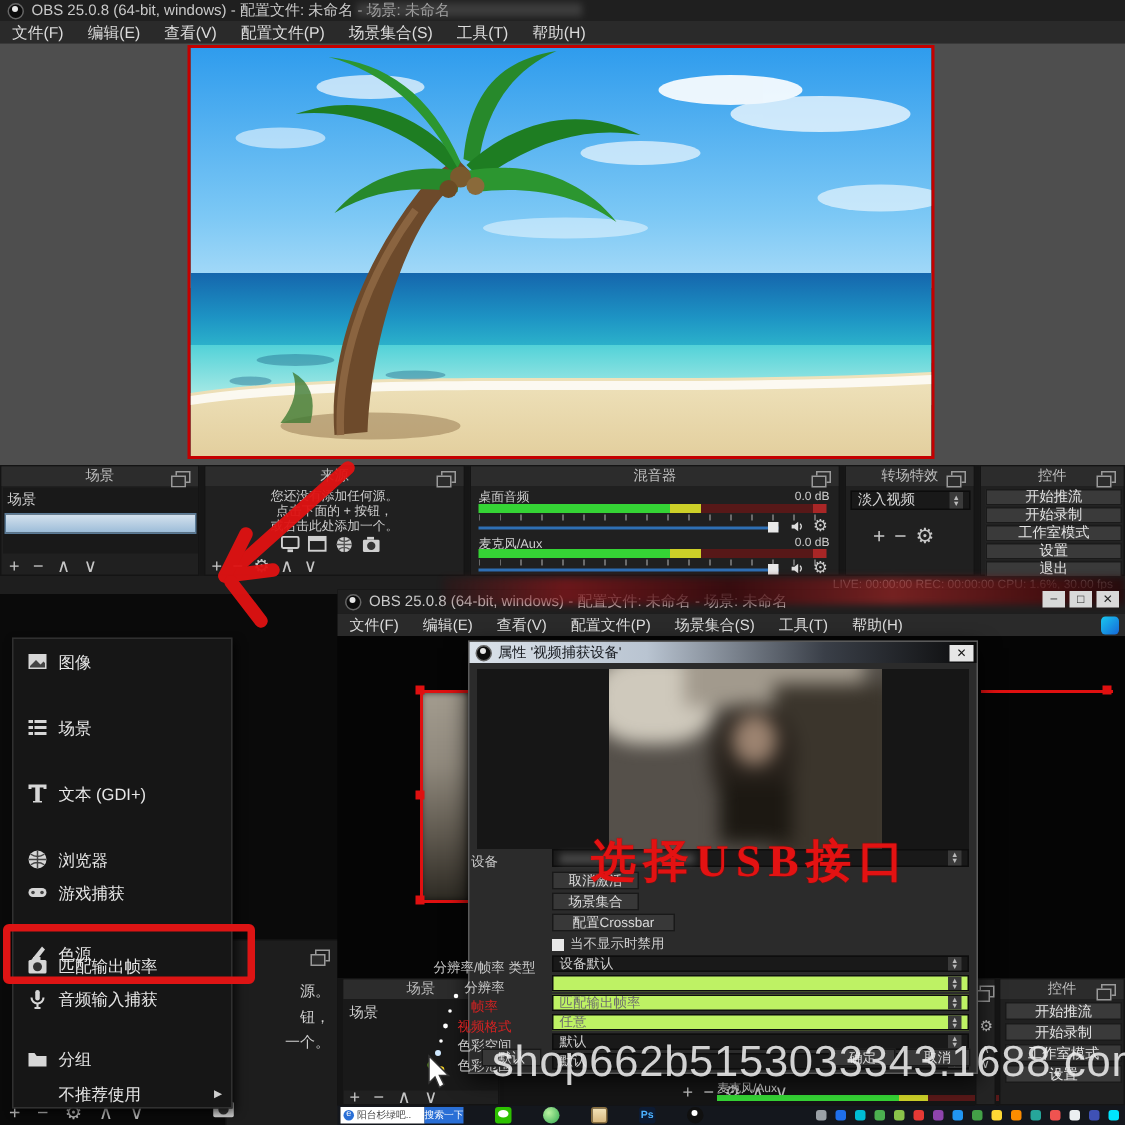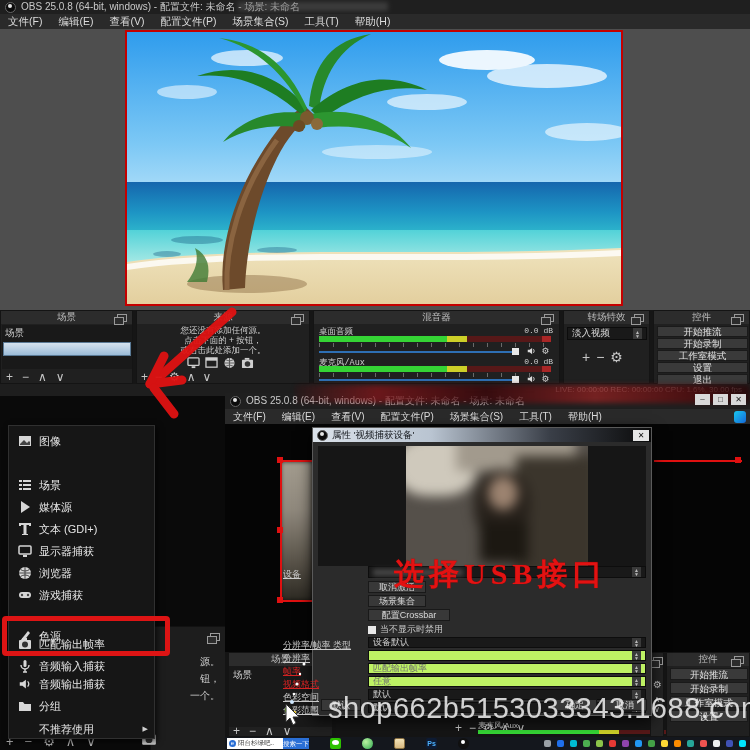--- a/index.html
+++ b/index.html
@@ -27,21 +27,21 @@
   .spin{margin-left:auto;background:#3a3a3a;width:9px;height:100%;display:flex;flex-direction:column;align-items:center;justify-content:center;color:#bbb;font-size:5px;line-height:4px;}
   
   #ctxmenu{background:#161616;border:1px solid #303030;box-shadow:2px 2px 6px rgba(0,0,0,.7);}
   .mi{position:absolute;left:0;width:100%;height:20px;display:flex;align-items:center;color:#e6e6e6;font-size:11px;cursor:default;}
   .mi .ic{width:14px;height:14px;margin:0 7px 0 9px;flex:0 0 14px;}
   .mi svg{width:14px;height:14px;display:block;}
   
   #dialog{background:#2b2b2b;border:1px solid #5a5a5a;box-shadow:0 4px 14px rgba(0,0,0,.8);}
   #dlgtitle{height:14px;background:linear-gradient(90deg,#dbe2ea 0%,#b9c4d1 35%,#3a3f48 70%,#0a0a0a 100%);
             color:#15181d;font-size:9.5px;display:flex;align-items:center;padding-left:4px;}
-  .dlglabel{position:absolute;color:#c9c9c9;font-size:9px;text-align:left;width:80px;text-decoration:underline;}
+  .dlglabel{position:absolute;color:#c9c9c9;font-size:9px;text-align:center;width:80px;}
   .redlabel{color:#d42222;}
   .field{position:absolute;background:#191919;border:1px solid #0d0d0d;color:#cfcfcf;font-size:9px;
          display:flex;align-items:center;padding:0 4px;box-sizing:border-box;}
   .field.dis{color:#6e6e6e;background:#bef264;}
   .smallbtn{position:absolute;background:#383838;border:1px solid #191919;color:#dadada;font-size:9px;
             text-align:center;box-sizing:border-box;}
   
   #redbox{border:5px solid #dd1414;border-radius:4px;}
   #usbtext{color:#e31212;font-family:"Liberation Serif","DejaVu Serif",serif;font-weight:bold;
            font-size:30px;letter-spacing:5px;text-shadow:0 0 1px #a00;}
@@ -174,21 +174,21 @@
             </svg>
           <svg width="13" height="12" viewBox="0 0 14 13">
               <rect x="1" y="3" width="12" height="9" rx="1" fill="#cfcfcf"></rect>
               <rect x="4" y="1" width="5" height="2" fill="#cfcfcf"></rect>
               <circle cx="7" cy="7.5" r="3" fill="#333"></circle>
             </svg>
         </div>
         <div class="tool abs" style="left:4px;top:59px;letter-spacing:7px;">+−⚙∧∨</div>
       </div>
 
-      <div class="panel abs" style="left:313px;top:0;width:247px;height:74px;font-family:Liberation Mono, monospace;">
+      <div class="panel abs" style="left:313px;top:0;width:247px;height:74px;">
         <div class="dockhead">
             <span>混音器</span>
             <span class="pop"></span>
           </div>
 
         <div class="txt abs" style="left:5px;top:15px;font-size:8.5px;">桌面音频</div>
         <div class="txt abs" style="right:6px;top:15px;font-size:8px;">0.0 dB</div>
         <div class="meter abs" style="left:5px;top:25px;width:232px;height:6px;"></div>
         <div class="ticks abs" style="left:5px;top:32px;width:232px;height:4px;opacity:.7;"></div>
         <div class="sliderline abs" style="left:5px;top:40px;width:200px;"></div>
@@ -351,44 +351,27 @@
               <rect x="5" y="2" width="8" height="2"></rect>
               <rect x="1" y="6" width="3" height="2"></rect>
               <rect x="5" y="6" width="8" height="2"></rect>
               <rect x="1" y="10" width="3" height="2"></rect>
               <rect x="5" y="10" width="8" height="2"></rect>
             </g>
           </svg>
         </span>
         <span>场景</span>
       </div>
-    <div class="mi" style="top:71px;">
-        <span class="ic">
-          <svg viewBox="0 0 14 14">
-            <path d="M3,1 L12,7 L3,13 Z" fill="#d6d6d6"></path>
-          </svg>
-        </span>
-        <span>媒体源</span>
-      </div>
     <div class="mi" style="top:93px;">
         <span class="ic">
           <svg viewBox="0 0 14 14">
             <path d="M1,1 H13 V4 H11 V3 H8.5 V12 H10 V13 H4 V12 H5.5 V3 H3 V4 H1 Z" fill="#d6d6d6"></path>
           </svg>
         </span>
         <span>文本 (GDI+)</span>
-      </div>
-    <div class="mi" style="top:115px;">
-        <span class="ic">
-          <svg viewBox="0 0 14 14">
-            <rect x="1" y="2" width="12" height="8" rx="1" fill="none" stroke="#d6d6d6" stroke-width="1.5"></rect>
-            <rect x="5" y="11" width="4" height="2" fill="#d6d6d6"></rect>
-          </svg>
-        </span>
-        <span>显示器捕获</span>
       </div>
     <div class="mi" style="top:137px;">
         <span class="ic">
           <svg viewBox="0 0 14 14">
             <circle cx="7" cy="7" r="6" fill="#d6d6d6"></circle>
             <path d="M1,7 h12 M7,1 v12 M2.5,3.5 a8,8 0 0 0 9,0 M2.5,10.5 a8,8 0 0 1 9,0" stroke="#444" fill="none"></path>
           </svg>
         </span>
         <span>浏览器</span>
       </div>
@@ -423,29 +406,20 @@
       </div>
     <div class="mi" style="top:230px;">
         <span class="ic">
           <svg viewBox="0 0 14 14">
             <rect x="5.5" y="1" width="3" height="7" rx="1.5" fill="#d6d6d6"></rect>
             <path d="M3,6 a4,4 0 0 0 8,0" stroke="#d6d6d6" stroke-width="1.4" fill="none"></path>
             <path d="M7,10 v3 M5,13 h4" stroke="#d6d6d6" stroke-width="1.4"></path>
           </svg>
         </span>
         <span>音频输入捕获</span>
-      </div>
-    <div class="mi" style="top:248px;">
-        <span class="ic">
-          <svg viewBox="0 0 16 16">
-            <path d="M2 6h3l4-3v10l-4-3H2z" fill="#d6d6d6"></path>
-            <path d="M11 5c1.6 1.8 1.6 4.2 0 6" stroke="#d6d6d6" stroke-width="1.4" fill="none"></path>
-          </svg>
-        </span>
-        <span>音频输出捕获</span>
       </div>
     <div class="mi" style="top:270px;">
         <span class="ic">
           <svg viewBox="0 0 14 14">
             <path d="M1,3 h4 l1.5,2 H13 v7 H1 Z" fill="#d6d6d6"></path>
           </svg>
         </span>
         <span>分组</span>
       </div>
     <div class="mi" style="top:293px;align-items:center;">

